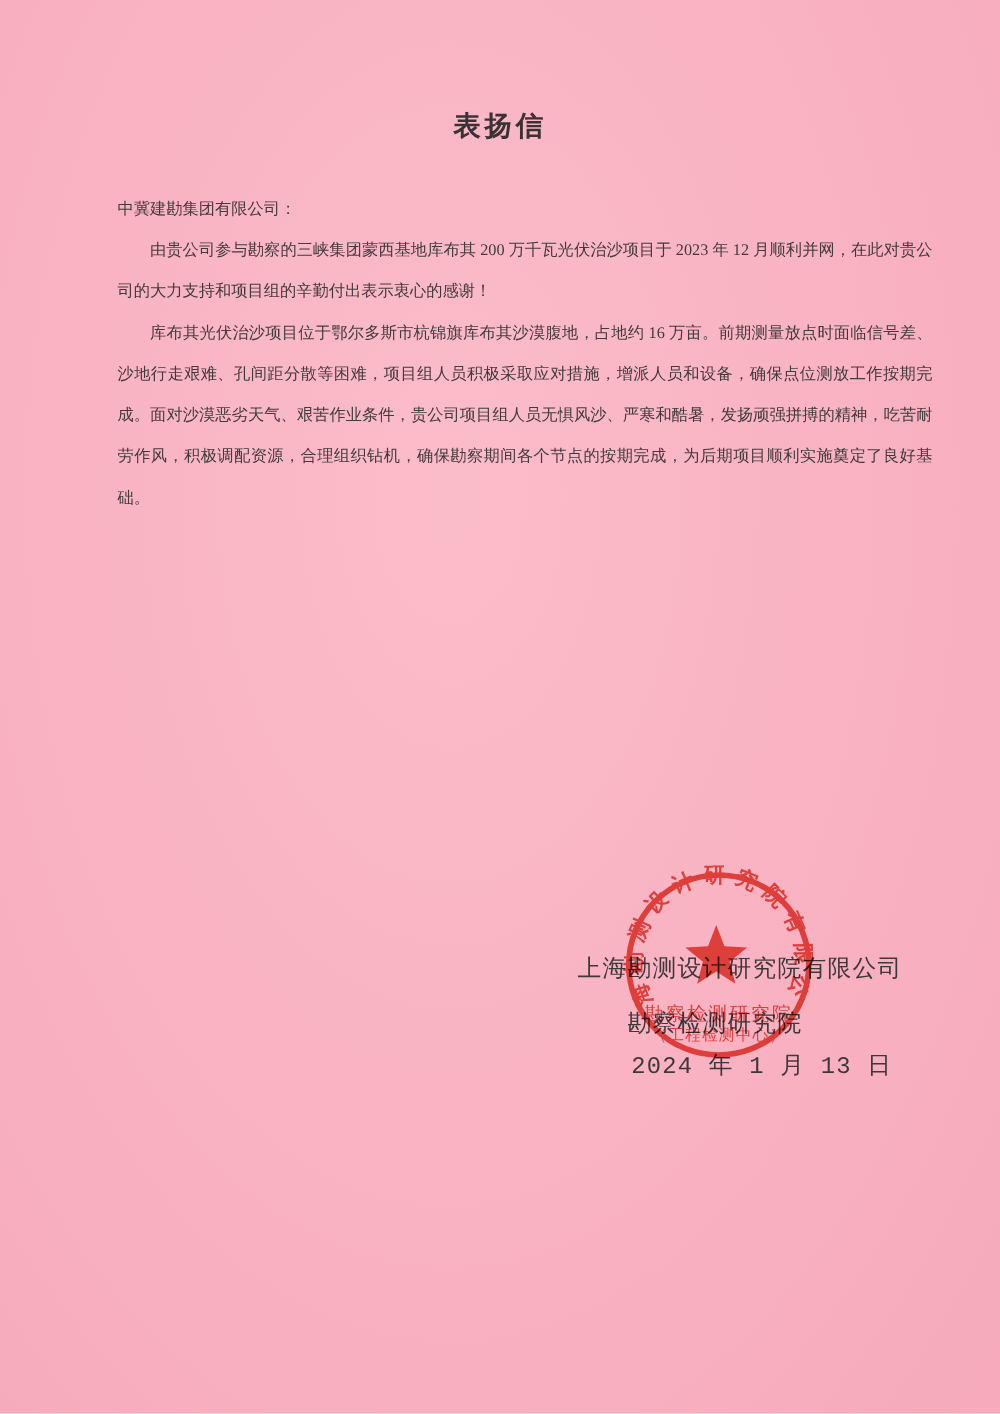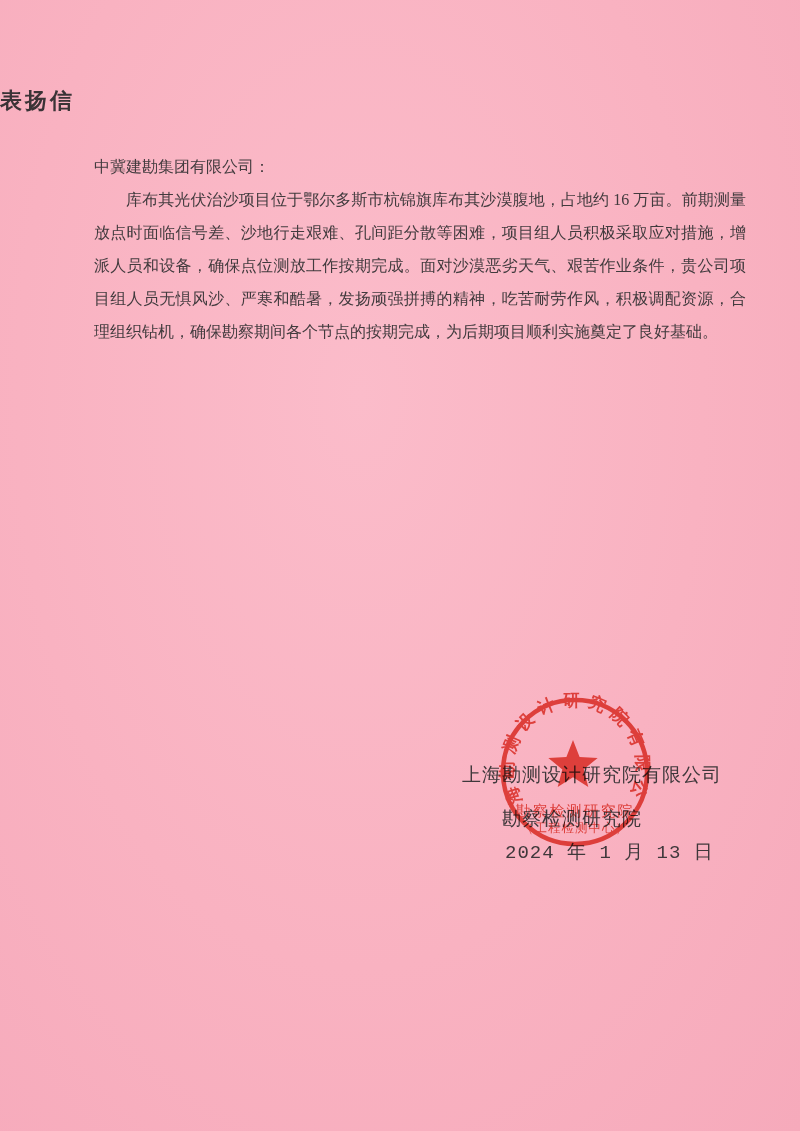--- a/index.html
+++ b/index.html
@@ -9,30 +9,31 @@
     overflow:hidden;
   }
   .paper{
     position:relative;
     width:800px;height:1131px;
     background:radial-gradient(ellipse at 45% 35%, #fbbcca 0%, #f9b2c1 55%, #f6aabb 100%);
   }
   .title{
     position:absolute;
     top:86px;left:0;width:800px;
+    text-align:center;
     font-family:"Liberation Sans","DejaVu Sans",sans-serif;
     font-weight:bold;
     font-size:22px;
     letter-spacing:3px;
     color:#3a3336;
   }
   .letter-body{
     position:absolute;
     top:150px;left:94px;width:652px;
-    font-size:16px;
+    font-size:13px;
     line-height:33px;
     color:#423b3e;
     text-align:justify;
   }
   .salutation{margin:0;}
   .letter-body p.para{
     margin:0;
     text-indent:2em;
   }
   .sig-line{
@@ -67,20 +68,21 @@
 </style>
 </head>
 <body>
 
 <div class="paper">
 
   <div class="title">表扬信</div>
 
   <div class="letter-body">
     <p class="salutation">中冀建勘集团有限公司：</p>
+    <p class="para">由贵公司参与勘察的三峡集团蒙西基地库布其 200 万千瓦光伏治沙项目于 2023 年 12 月顺利并网，在此对贵公司的大力支持和项目组的辛勤付出表示衷心的感谢！</p>
     <p class="para">库布其光伏治沙项目位于鄂尔多斯市杭锦旗库布其沙漠腹地，占地约 16 万亩。前期测量放点时面临信号差、沙地行走艰难、孔间距分散等困难，项目组人员积极采取应对措施，增派人员和设备，确保点位测放工作按期完成。面对沙漠恶劣天气、艰苦作业条件，贵公司项目组人员无惧风沙、严寒和酷暑，发扬顽强拼搏的精神，吃苦耐劳作风，积极调配资源，合理组织钻机，确保勘察期间各个节点的按期完成，为后期项目顺利实施奠定了良好基础。</p>
   </div>
 
   <div class="sig-line sig-company">上海勘测设计研究院有限公司</div>
   <div class="sig-line sig-dept">勘察检测研究院</div>
   <div class="sig-line sig-date">2024 年 1 月 13 日</div>
 
   <svg class="seal" viewBox="0 0 170 170" xmlns="http://www.w3.org/2000/svg">
     <circle cx="85" cy="85" r="72" fill="none" stroke="#dd3425" stroke-width="4.5"></circle>
     <path id="sealArc" fill="none" d="M 27.6,104.2 A 62,62 0 1 1 142.4,104.2"></path>

